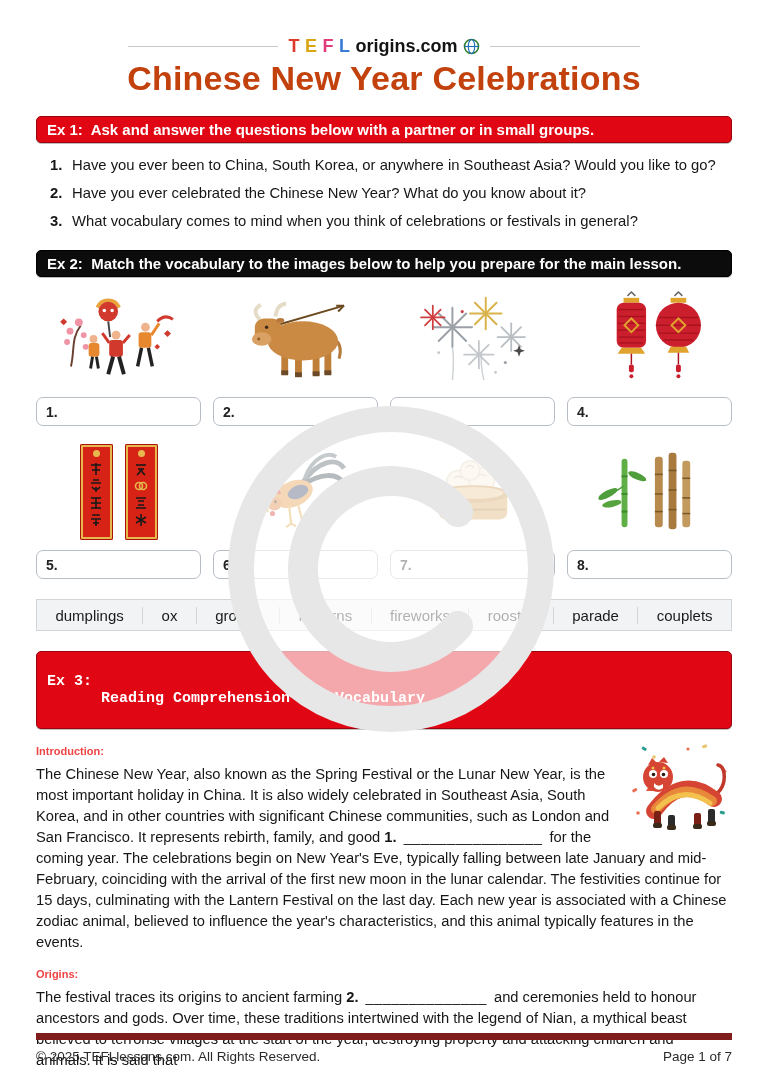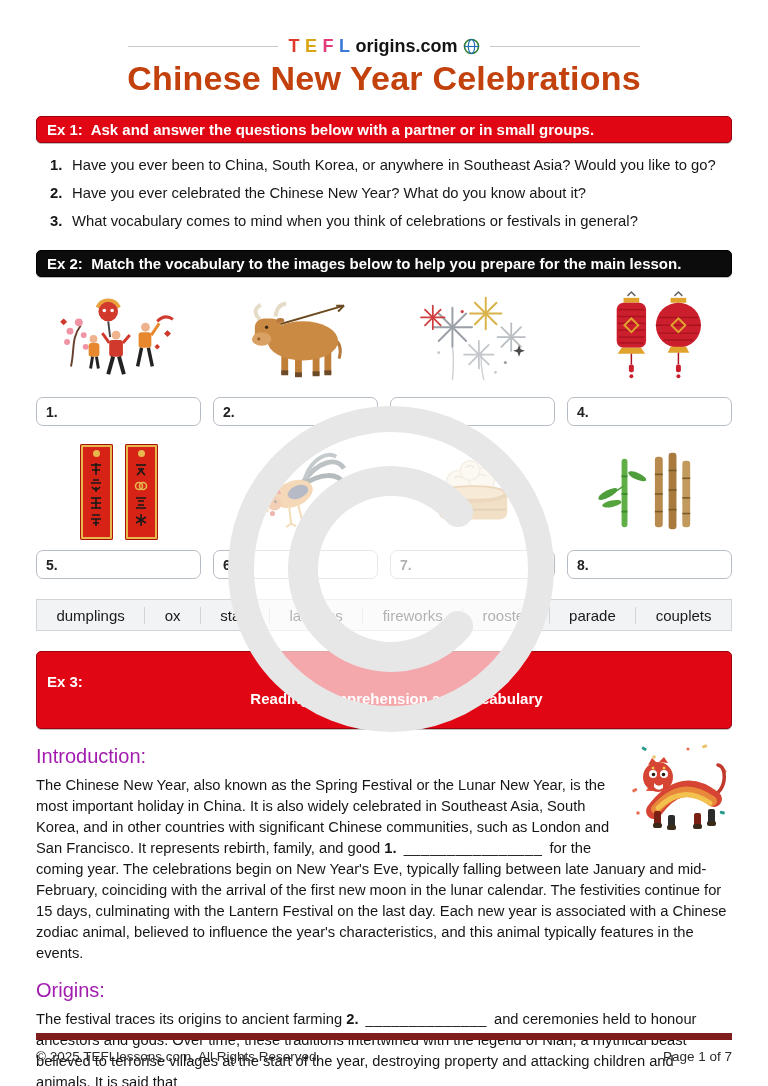--- a/index.html
+++ b/index.html
@@ -19,21 +19,21 @@
 
   .page-title { margin-top:2px; text-align:center; font-size:34px; font-weight:800; color:#c2410c; letter-spacing:0.2px; }
 
   
   .banner {
     margin-top:18px; background:#e10613; border:1px solid #9d030c; border-radius:5px;
     color:#fff; font-weight:bold; font-size:15px; padding:4px 10px; white-space:pre-wrap;
     box-shadow:0 1px 0 rgba(0,0,0,0.25);
   }
   .banner.black { background:#0c0c0c; border-color:#000; }
-  .banner.split { position:relative; text-align:center; margin-top:20px; }
+  .banner.split { position:relative; text-align:left; margin-top:20px;font-family:Liberation Mono, monospace; }
   .banner.split .blabel { position:absolute; left:10px; }
 
   
   .questions { margin-top:12px; padding-left:14px; }
   .q { display:flex; margin:7px 0; font-size:14.8px; line-height:21px; }
   .qnum { width:22px; font-weight:bold; flex:0 0 22px; }
 
   
   .grid { margin-top:12px; display:grid; grid-template-columns:repeat(4,1fr); column-gap:12px; row-gap:0; }
   .cell { display:flex; flex-direction:column; }
@@ -64,21 +64,21 @@
     flex:1 1 auto; display:flex; align-items:center; justify-content:center;
     font-size:15px; color:#1a1a1a; border-right:1px solid #d2d5d8; padding:0 14px; white-space:nowrap;
   }
   .word-bank .wb:last-child { border-right:none; }
 
   
   .reading { margin-top:16px; }
   .zodiac { float:right; width:112px; height:104px; margin:-6px -4px 4px 14px; }
   .instruction { font-size:14.8px; font-weight:bold; line-height:20px; }
   .instruction .ilabel { display:inline-block; width:26px; }
-  .sub-heading { margin-top:16px; font-size:20px; font-weight:400; color:#a21caf; }
+  .sub-heading { margin-top:16px; font-size:11px; font-weight:700; color:#ef4444; }
   .para { margin-top:7px; font-size:14.7px; line-height:21px; color:#161616; text-align:left; }
   .gapnum { font-weight:bold; }
   .gapline { letter-spacing:0.5px; margin:0 3px; }
 
   
   .footer {
     position:absolute; left:36px; right:36px; bottom:22px;
     border-top:7px solid #7f1d1d; padding-top:9px;
     display:flex; justify-content:space-between; font-size:13.5px; color:#2a2a2a;
   }
@@ -422,21 +422,21 @@
         </div>
         <div class="answer-box">
             <span>8.</span>
           </div>
       </div>
     </div>
 
     <div class="word-bank">
       <span class="wb">dumplings</span>
       <span class="wb">ox</span>
-      <span class="wb">start</span>
+      <span class="wb">groups</span>
       <span class="wb">lanterns</span>
       <span class="wb">fireworks</span>
       <span class="wb">rooster</span>
       <span class="wb">parade</span>
       <span class="wb">couplets</span>
     </div>
 
     <div class="banner split">
       <span class="blabel">Ex 3:</span>
       <span>Reading Comprehension and Vocabulary</span>

